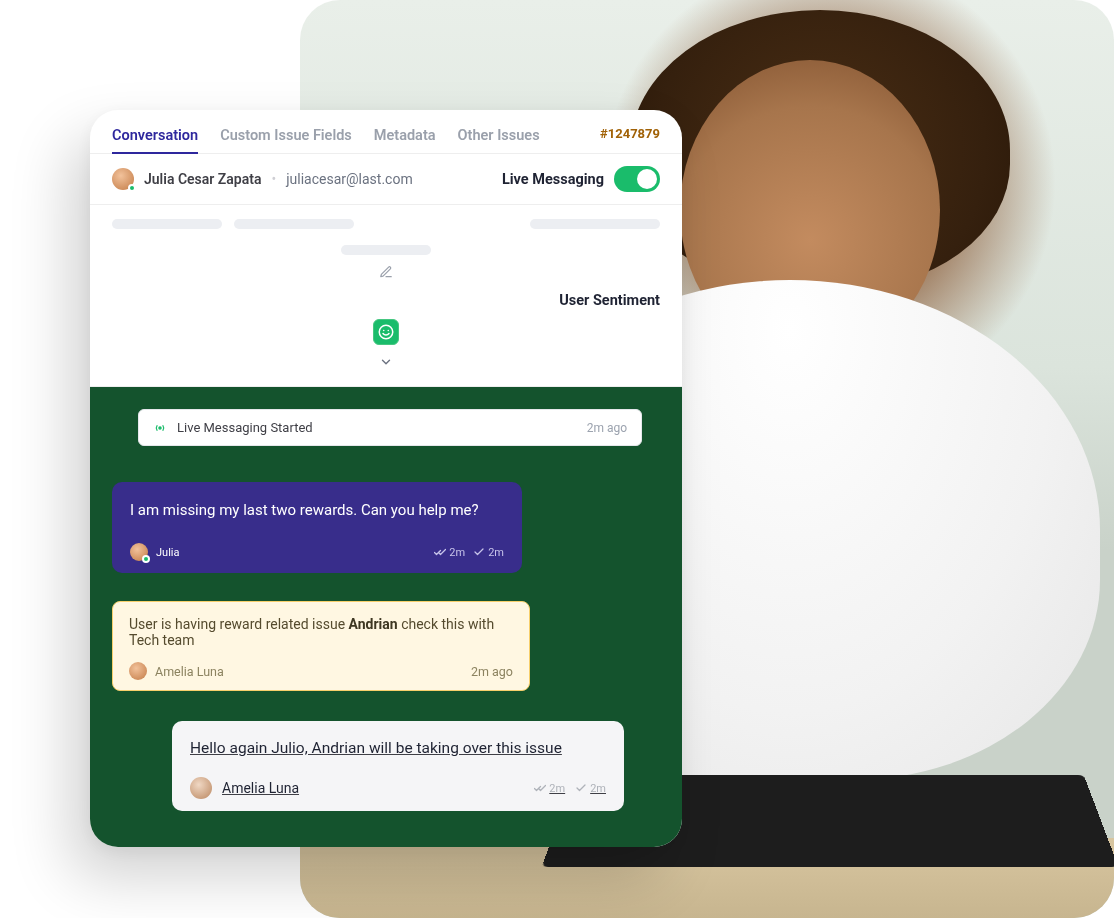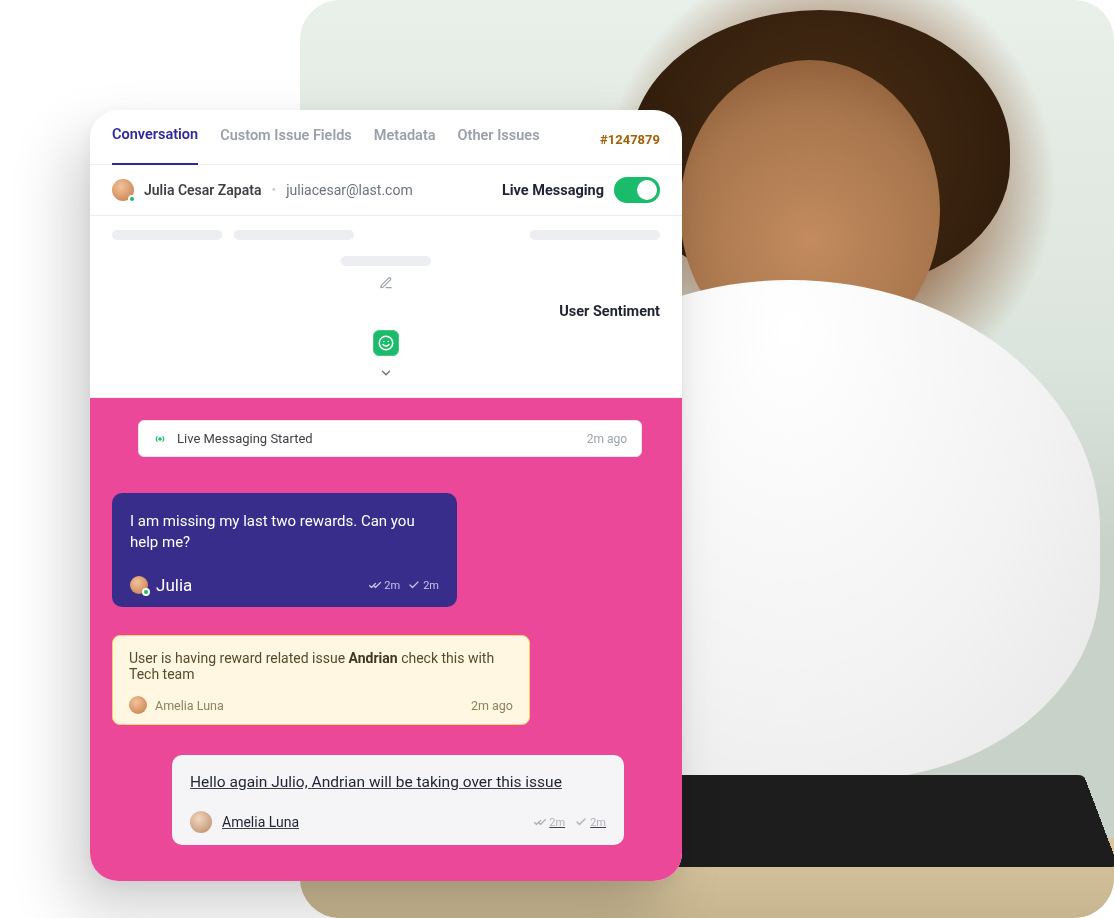--- a/index.html
+++ b/index.html
@@ -81,21 +81,21 @@
     display: flex;
     align-items: center;
     gap: 22px;
     padding: 16px 22px 0;
     border-bottom: 1px solid #eee;
     position: relative;
   }
   .tab {
     color: #9aa0ab;
     font-weight: 600;
-    padding-bottom: 20px;
+    padding-bottom: 8px;
     cursor: pointer;
     font-size: 14.5px;
   }
   .tab.active {
     color: #2e279d;
     border-bottom: 2px solid #2e279d;
     margin-bottom: -1px;
   }
   .spacer { flex: 1; }
   .ticket-id {
@@ -185,21 +185,21 @@
     border-radius:6px;
     background:#1abc6b;
     display:flex; align-items:center; justify-content:center;
     border:1px solid #46c781;
   }
   .sent-face svg { width:18px; height:18px; }
   .chevron { color:#6b7280; }
 
   
   .conv-body {
-    background:#ec4899;
+    background:#14532d;
     padding:22px 22px 36px;
   }
 
   .sys-banner {
     background:#ffffff;
     border:1px solid #e5e7eb;
     border-radius:6px;
     padding:10px 14px;
     display:flex;
     align-items:center;
@@ -214,33 +214,33 @@
     color:#1abc6b;
   }
   .sys-banner .time { margin-left:auto; color:#9ca3af; font-size:12px; }
 
   
   .cust-bubble {
     background:#382d8b;
     color:#fff;
     border-radius:10px;
     padding:18px 18px 12px;
-    width: 345px;
+    width: 410px;
     margin: 0 0 28px 0;
     position:relative;
   }
   .cust-bubble .msg { font-size:15px; line-height:1.4; }
   .cust-bubble .meta {
     display:flex; align-items:center; gap:8px;
     margin-top:22px;
   }
   .cust-bubble .meta .avatar {
     background: radial-gradient(circle at 40% 35%, #f2c29b, #c27a45);
   }
-  .cust-bubble .meta .name { font-size:17px; }
+  .cust-bubble .meta .name { font-size:11px; }
   .cust-bubble .meta .ticks {
     margin-left:auto;
     display:flex; gap:8px;
     font-size:11px;
     color:#c7c3ea;
     align-items:center;
   }
   .cust-bubble .meta .ticks svg{width:12px;height:12px;}
 
   

